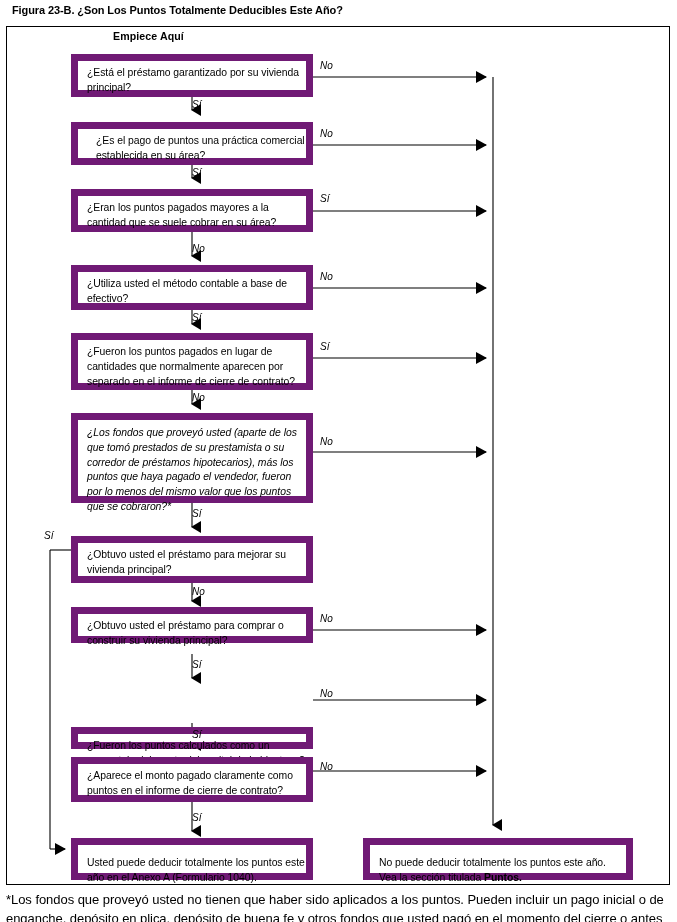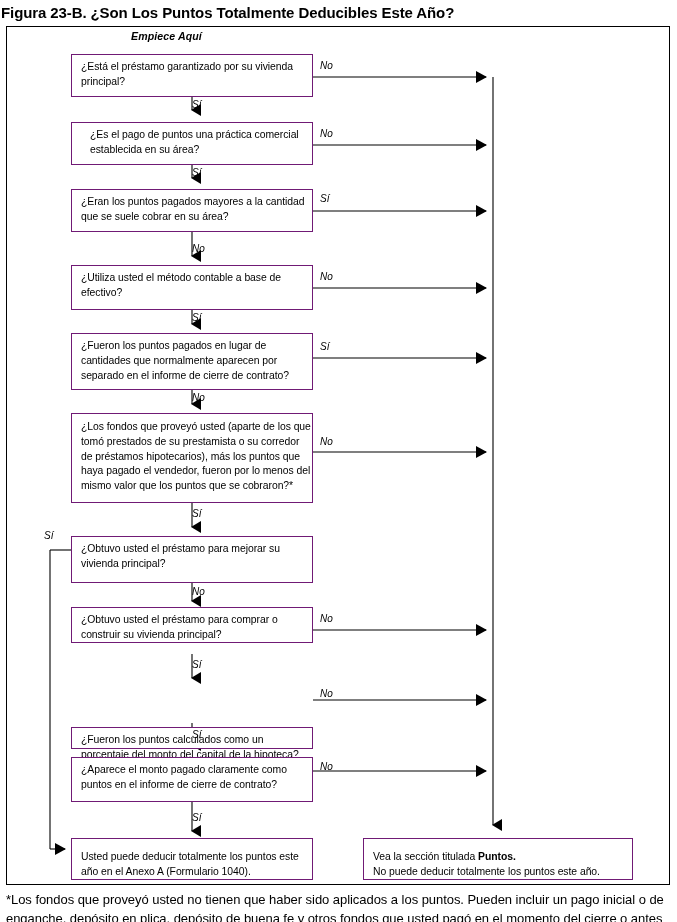--- a/index.html
+++ b/index.html
@@ -10,23 +10,23 @@
   body {
     width: 677px;
     height: 922px;
     position: relative;
     font-family: "Liberation Sans", sans-serif;
     color: #000000;
     overflow: hidden;
   }
   #figure-title {
     position: absolute;
-    left: 1px;
+    left: 12px;
     top: 4px;
-    font-size: 15px;
+    font-size: 11px;
     font-weight: bold;
     letter-spacing: -0.1px;
     white-space: nowrap;
   }
   #chart-frame {
     position: absolute;
     left: 6px;
     top: 26px;
     width: 664px;
     height: 859px;
@@ -35,36 +35,35 @@
   }
   #flow-svg {
     position: absolute;
     left: 0;
     top: 0;
     width: 677px;
     height: 922px;
   }
   .fc-box {
     position: absolute;
-    border: 1px solid #701a75;
+    border: 7px solid #701a75;
     box-sizing: border-box;
     background: #ffffff;
     font-size: 10.4px;
     line-height: 1.42;
     padding: 5px 0 0 9px;
     letter-spacing: -0.05px;
   }
-  .fc-box.tall { padding-top: 6px; }
+  .fc-box.tall { padding-top: 6px; font-style: italic; }
   .fc-box.term { padding-top: 11px; }
   .start-label {
     position: absolute;
-    left: 131px;
+    left: 113px;
     top: 30px;
     font-size: 10.6px;
-    font-style: italic;
     font-weight: bold;
     letter-spacing: 0.1px;
   }
   .edge-label {
     position: absolute;
     font-size: 10px;
     font-style: italic;
     letter-spacing: 0.1px;
   }
   #footnote {
@@ -143,22 +142,22 @@
 
 <div class="fc-box" style="left:71px; top:607px; width:242px; height:36px;">¿Obtuvo usted el préstamo para comprar o construir su vivienda principal?</div>
 
 <div class="fc-box" style="left:71px; top:684px; width:242px; height:22px;margin-top:43px;">¿Fueron los puntos calculados como un porcentaje del monto del capital de la hipoteca?</div>
 
 <div class="fc-box" style="left:71px; top:757px; width:242px; height:45px;">¿Aparece el monto pagado claramente como puntos en el informe de cierre de contrato?</div>
 
 <div class="fc-box term" style="left:71px; top:838px; width:242px; height:42px;">Usted puede deducir totalmente los puntos este año en el Anexo A (Formulario 1040).</div>
 
 <div class="fc-box term" style="left:363px; top:838px; width:270px; height:42px;">
+  <div>No puede deducir totalmente los puntos este año.</div>
   <div><span>Vea la sección titulada </span><span class="bold-inline">Puntos.</span></div>
-  <div>No puede deducir totalmente los puntos este año.</div>
 </div>
 
 <div class="edge-label" style="left:320px; top:60px;">No</div>
 <div class="edge-label" style="left:192px; top:99px;">Sí</div>
 
 <div class="edge-label" style="left:320px; top:128px;">No</div>
 <div class="edge-label" style="left:192px; top:167px;">Sí</div>
 
 <div class="edge-label" style="left:320px; top:193px;">Sí</div>
 <div class="edge-label" style="left:192px; top:243px;">No</div>

